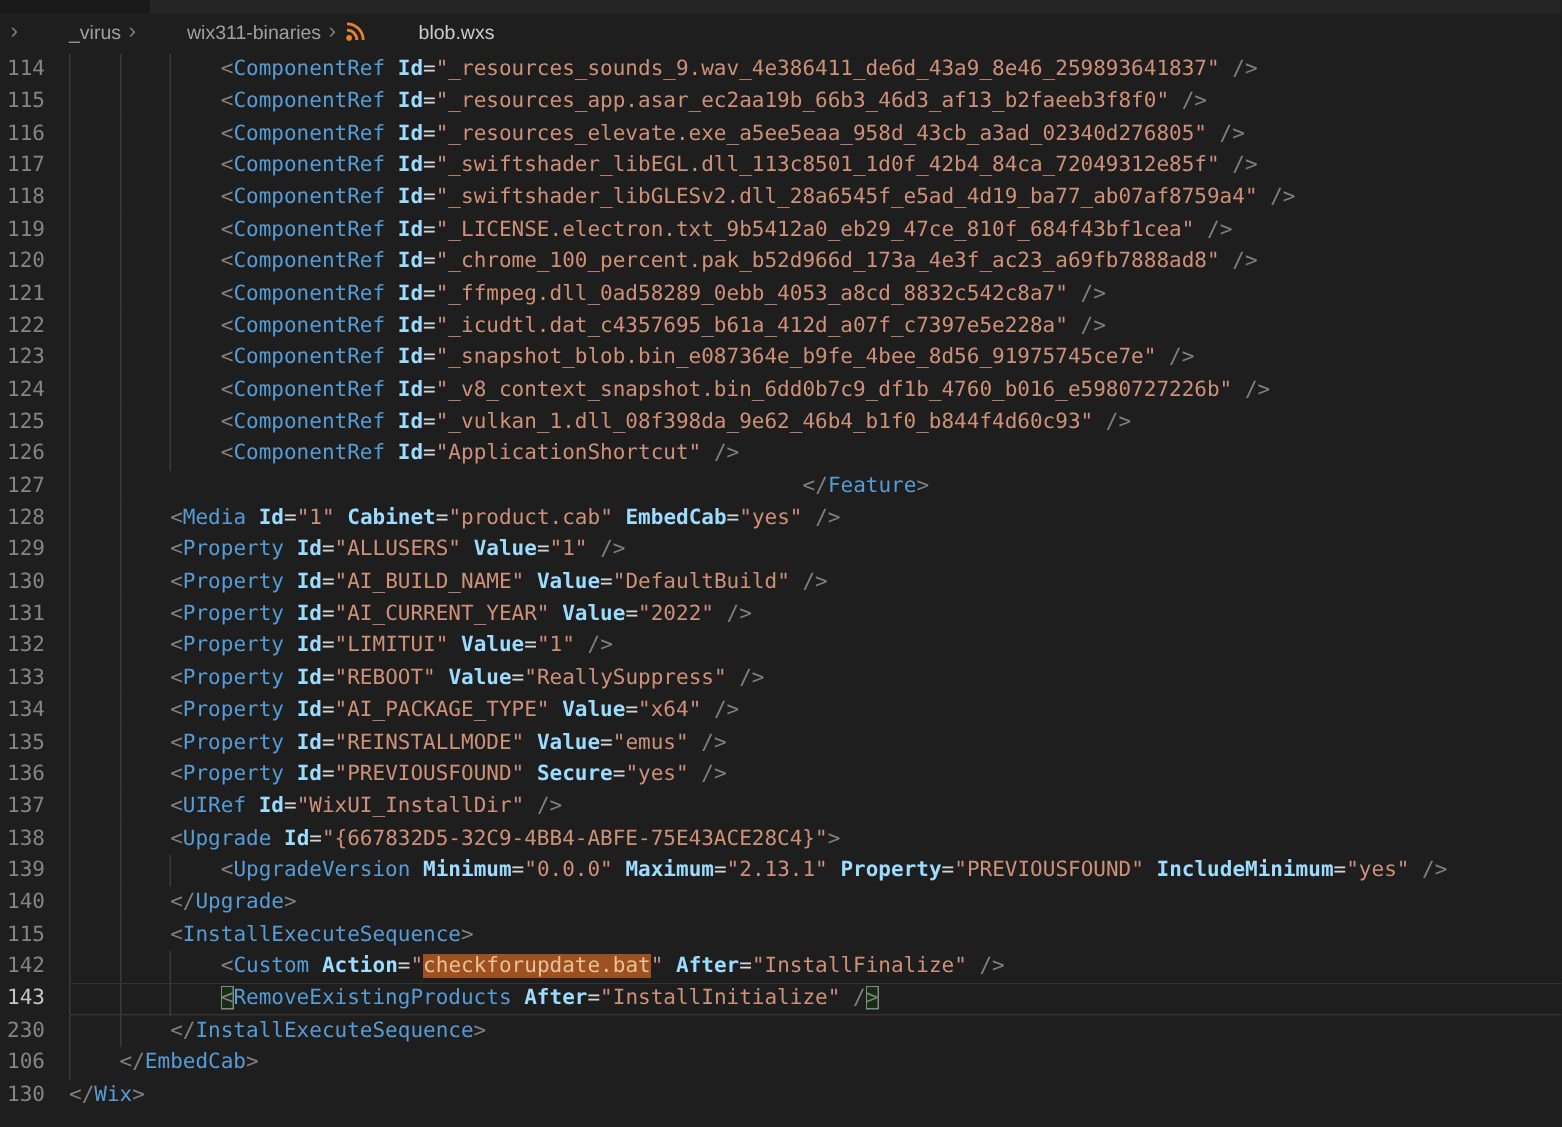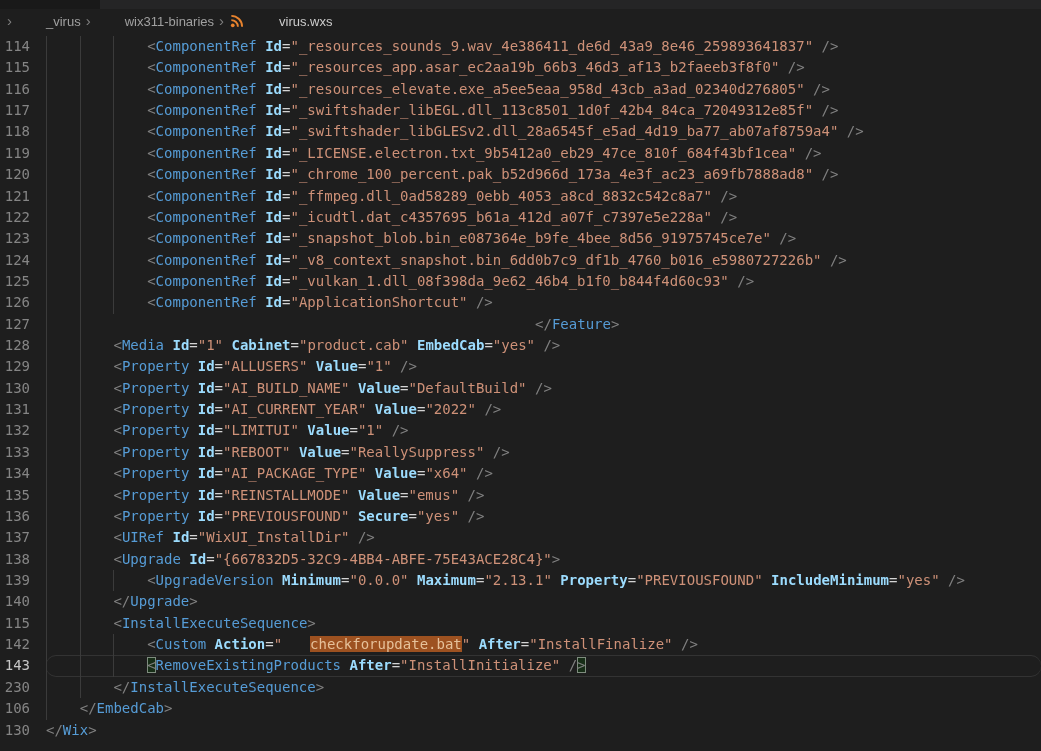--- a/index.html
+++ b/index.html
@@ -28,29 +28,29 @@
   
   .editor { padding-top:3px; font-size:14px; }
   .line { display:flex; height:21.37px; line-height:21.37px; white-space:pre; }
   .gutter {
     flex:none; width:46px; padding-right:16px; text-align:right;
     color: var(--ln,#858585); user-select:none;
   }
   .code { position:relative; flex:1; padding-left:0; }
   .guide { position:absolute; top:0; bottom:0; width:1px; background: var(--guide,#3b3b3b); }
   .line.current .gutter { color: var(--ln-active,#c6c6c6); }
-  .line.current .code { box-shadow: inset 0 1px 0 var(--curline-border,#333333), inset 0 -1px 0 var(--curline-border,#333333); border-radius: 10px; }
+  .line.current .code { box-shadow: inset 0 1px 0 var(--curline-border,#333333), inset 0 -1px 0 var(--curline-border,#333333); }
 
   .tk-p { color: var(--punct,#808080); }
   .tk-t { color: var(--tag,#569cd6); }
   .tk-a { color: var(--attr,#9cdcfe); font-weight:bold; }
   .tk-o { color: var(--op,#d4d4d4); }
   .tk-s { color: var(--str,#ce9178); }
   .tk-w { color: var(--op,#d4d4d4); }
-  .tk-f { color: var(--find-text,#e6c19a); background: var(--find-bg,#9d5120); margin-left: 28px; }
+  .tk-f { color: var(--find-text,#e6c19a); background: var(--find-bg,#9d5120); }
   .tk-bx {
     color: var(--punct,#808080);
     box-shadow: inset 0 0 0 1px var(--bracket-border,#7e8c7e);
     background: rgba(0,100,0,0.22);
   }
 </style>
 </head>
 <body>
 
 <div class="tab-strip">
@@ -63,21 +63,21 @@
   <span class="bc-sep">›</span>
   <span class="crumb">wix311-binaries</span>
   <span class="bc-sep">›</span>
   <span class="file-icon">
     <svg width="15" height="15" viewBox="0 0 16 16">
       <circle cx="4" cy="12" r="2" fill="#e8832e"></circle>
       <path d="M2.5 6.5 a7 7 0 0 1 7 7" stroke="#e8832e" stroke-width="2" fill="none"></path>
       <path d="M2.5 2 a11.5 11.5 0 0 1 11.5 11.5" stroke="#e8832e" stroke-width="2" fill="none"></path>
     </svg>
   </span>
-  <span class="crumb file">virus.wxs</span>
+  <span class="crumb file">blob.wxs</span>
 </div>
 
 <div class="editor">
   <div id="line-list">
       <div class="line"><div class="gutter">114</div><div class="code" style="padding-left: 101.16px;"><span class="guide" style="left: 0px;"></span><span class="guide" style="left: 33.72px;"></span><span class="guide" style="left: 67.44px;"></span><span class="tk-p">&lt;</span><span class="tk-t">ComponentRef</span><span class="tk-w"> </span><span class="tk-a">Id</span><span class="tk-o">=</span><span class="tk-s">"_resources_sounds_9.wav_4e386411_de6d_43a9_8e46_259893641837"</span><span class="tk-w"> </span><span class="tk-p">/&gt;</span></div></div>
       <div class="line"><div class="gutter">115</div><div class="code" style="padding-left: 101.16px;"><span class="guide" style="left: 0px;"></span><span class="guide" style="left: 33.72px;"></span><span class="guide" style="left: 67.44px;"></span><span class="tk-p">&lt;</span><span class="tk-t">ComponentRef</span><span class="tk-w"> </span><span class="tk-a">Id</span><span class="tk-o">=</span><span class="tk-s">"_resources_app.asar_ec2aa19b_66b3_46d3_af13_b2faeeb3f8f0"</span><span class="tk-w"> </span><span class="tk-p">/&gt;</span></div></div>
       <div class="line"><div class="gutter">116</div><div class="code" style="padding-left: 101.16px;"><span class="guide" style="left: 0px;"></span><span class="guide" style="left: 33.72px;"></span><span class="guide" style="left: 67.44px;"></span><span class="tk-p">&lt;</span><span class="tk-t">ComponentRef</span><span class="tk-w"> </span><span class="tk-a">Id</span><span class="tk-o">=</span><span class="tk-s">"_resources_elevate.exe_a5ee5eaa_958d_43cb_a3ad_02340d276805"</span><span class="tk-w"> </span><span class="tk-p">/&gt;</span></div></div>
       <div class="line"><div class="gutter">117</div><div class="code" style="padding-left: 101.16px;"><span class="guide" style="left: 0px;"></span><span class="guide" style="left: 33.72px;"></span><span class="guide" style="left: 67.44px;"></span><span class="tk-p">&lt;</span><span class="tk-t">ComponentRef</span><span class="tk-w"> </span><span class="tk-a">Id</span><span class="tk-o">=</span><span class="tk-s">"_swiftshader_libEGL.dll_113c8501_1d0f_42b4_84ca_72049312e85f"</span><span class="tk-w"> </span><span class="tk-p">/&gt;</span></div></div>
       <div class="line"><div class="gutter">118</div><div class="code" style="padding-left: 101.16px;"><span class="guide" style="left: 0px;"></span><span class="guide" style="left: 33.72px;"></span><span class="guide" style="left: 67.44px;"></span><span class="tk-p">&lt;</span><span class="tk-t">ComponentRef</span><span class="tk-w"> </span><span class="tk-a">Id</span><span class="tk-o">=</span><span class="tk-s">"_swiftshader_libGLESv2.dll_28a6545f_e5ad_4d19_ba77_ab07af8759a4"</span><span class="tk-w"> </span><span class="tk-p">/&gt;</span></div></div>
       <div class="line"><div class="gutter">119</div><div class="code" style="padding-left: 101.16px;"><span class="guide" style="left: 0px;"></span><span class="guide" style="left: 33.72px;"></span><span class="guide" style="left: 67.44px;"></span><span class="tk-p">&lt;</span><span class="tk-t">ComponentRef</span><span class="tk-w"> </span><span class="tk-a">Id</span><span class="tk-o">=</span><span class="tk-s">"_LICENSE.electron.txt_9b5412a0_eb29_47ce_810f_684f43bf1cea"</span><span class="tk-w"> </span><span class="tk-p">/&gt;</span></div></div>

